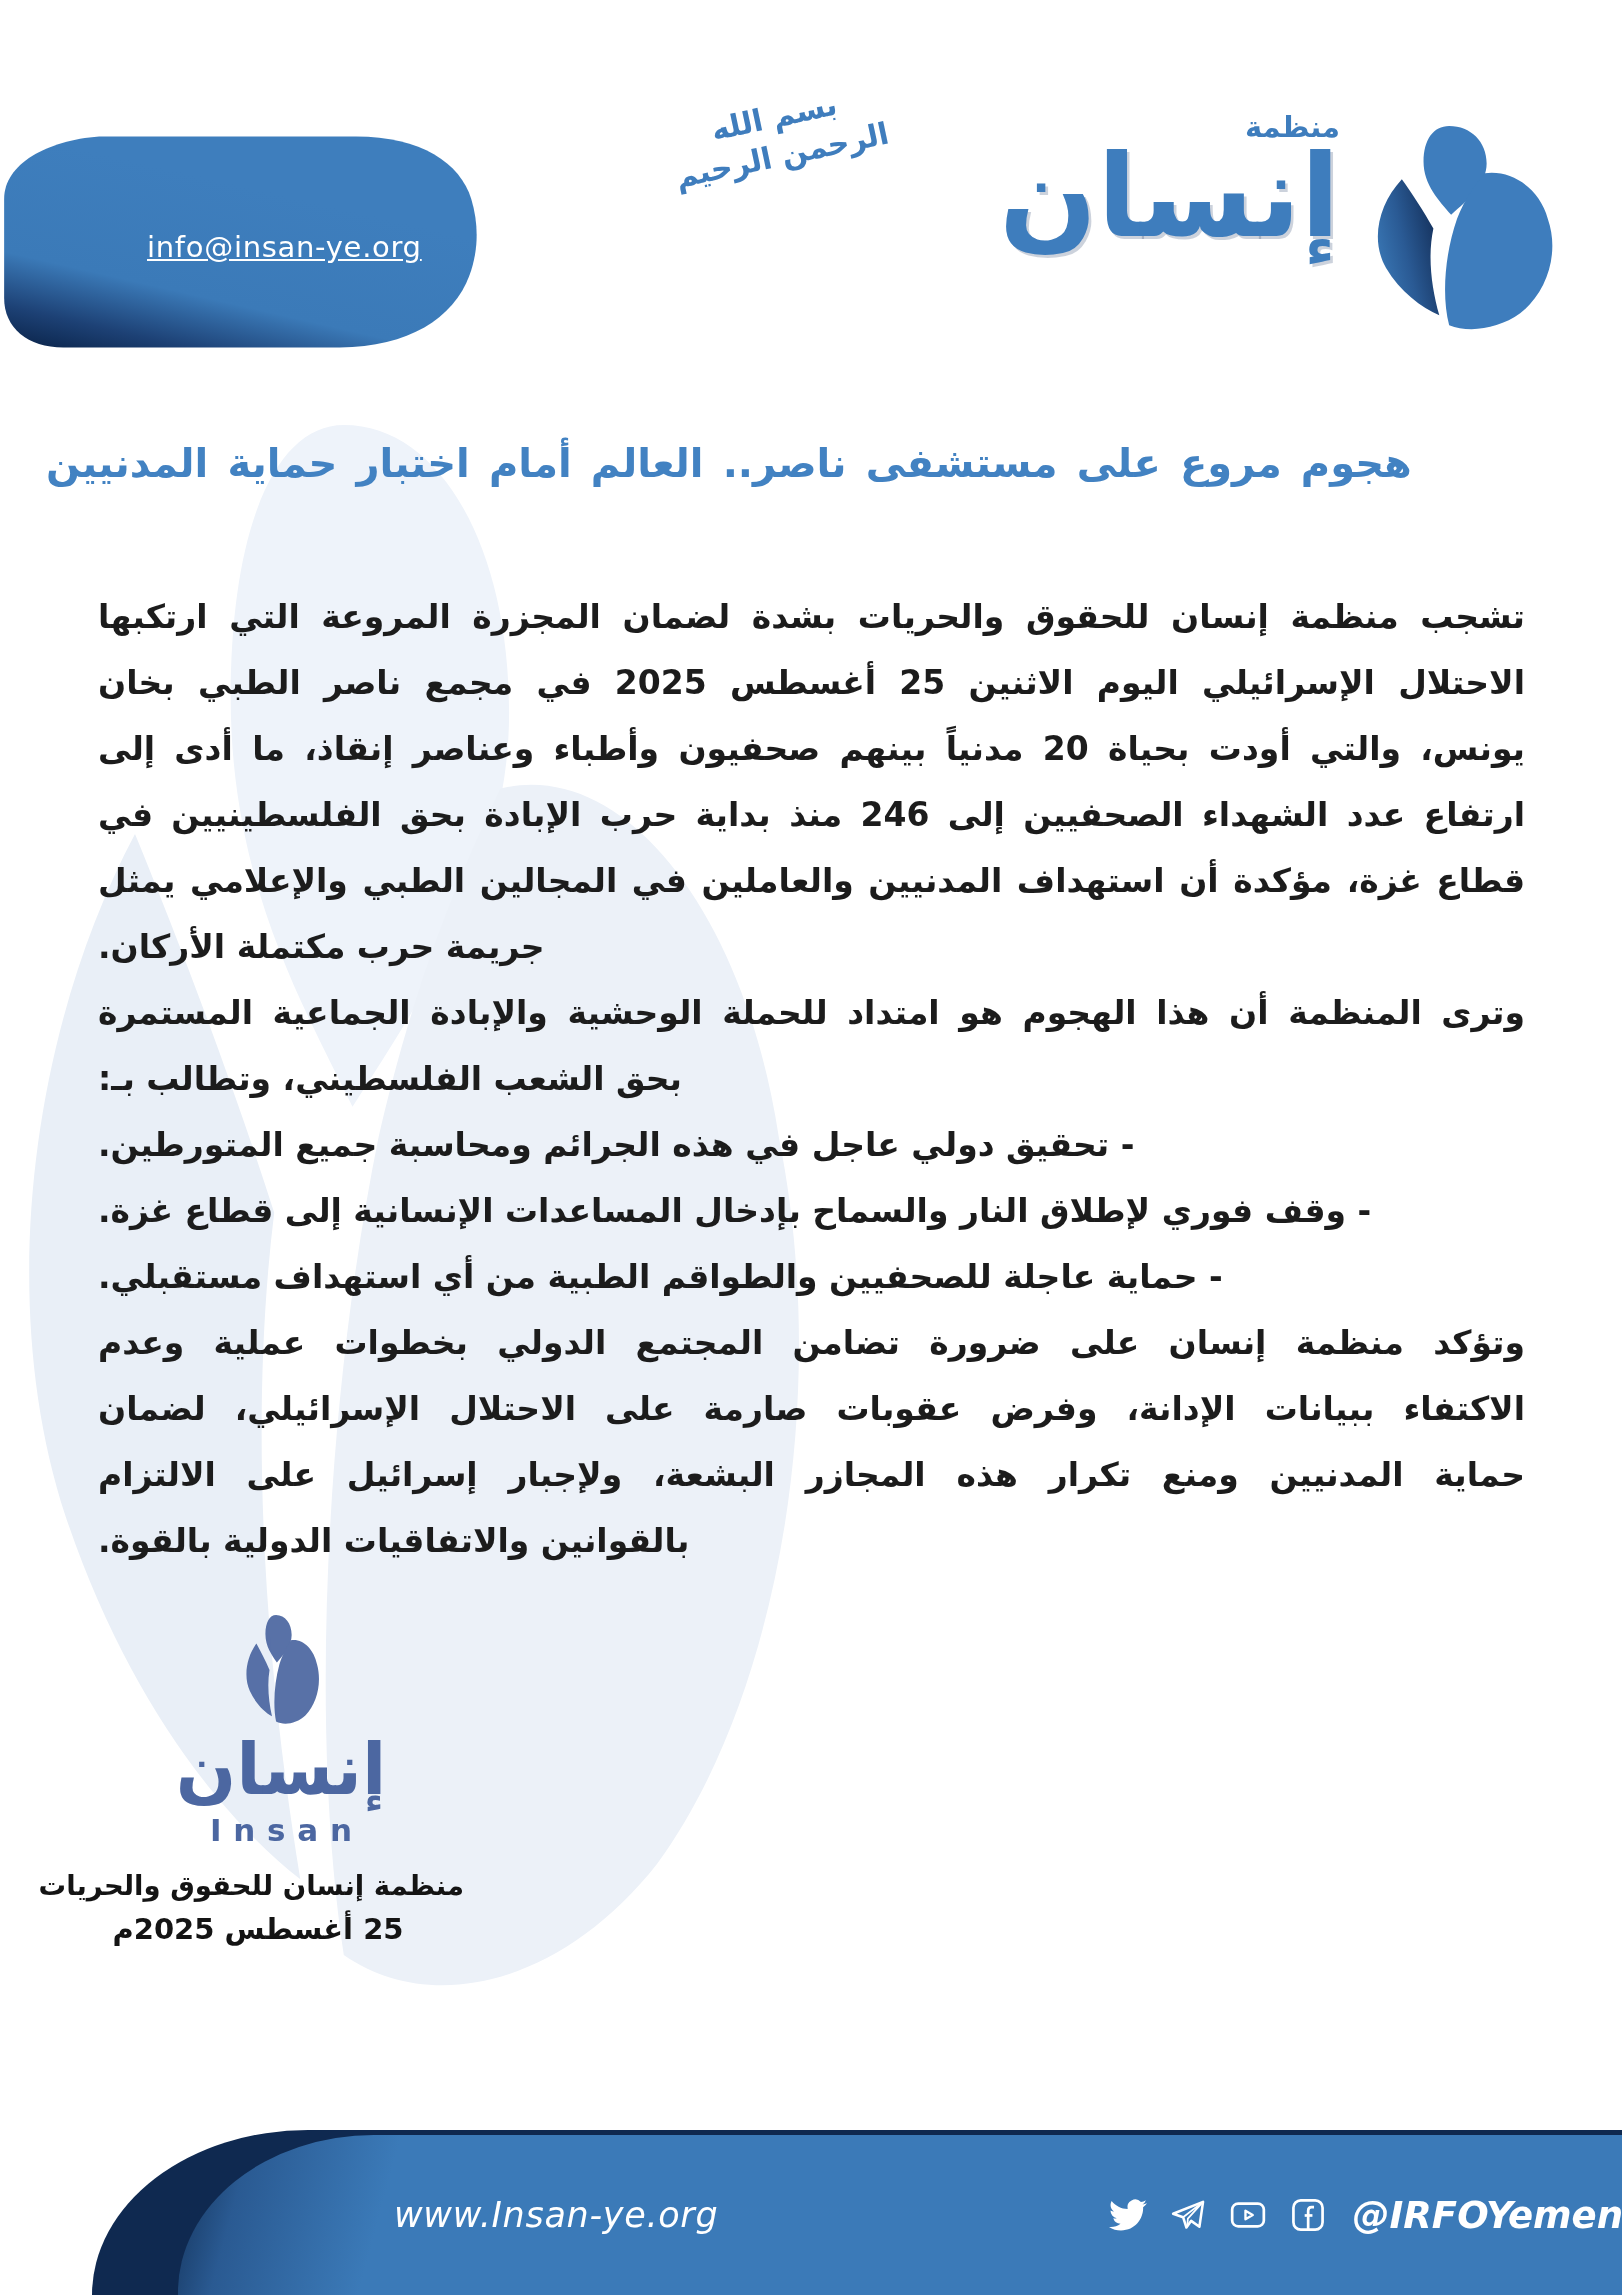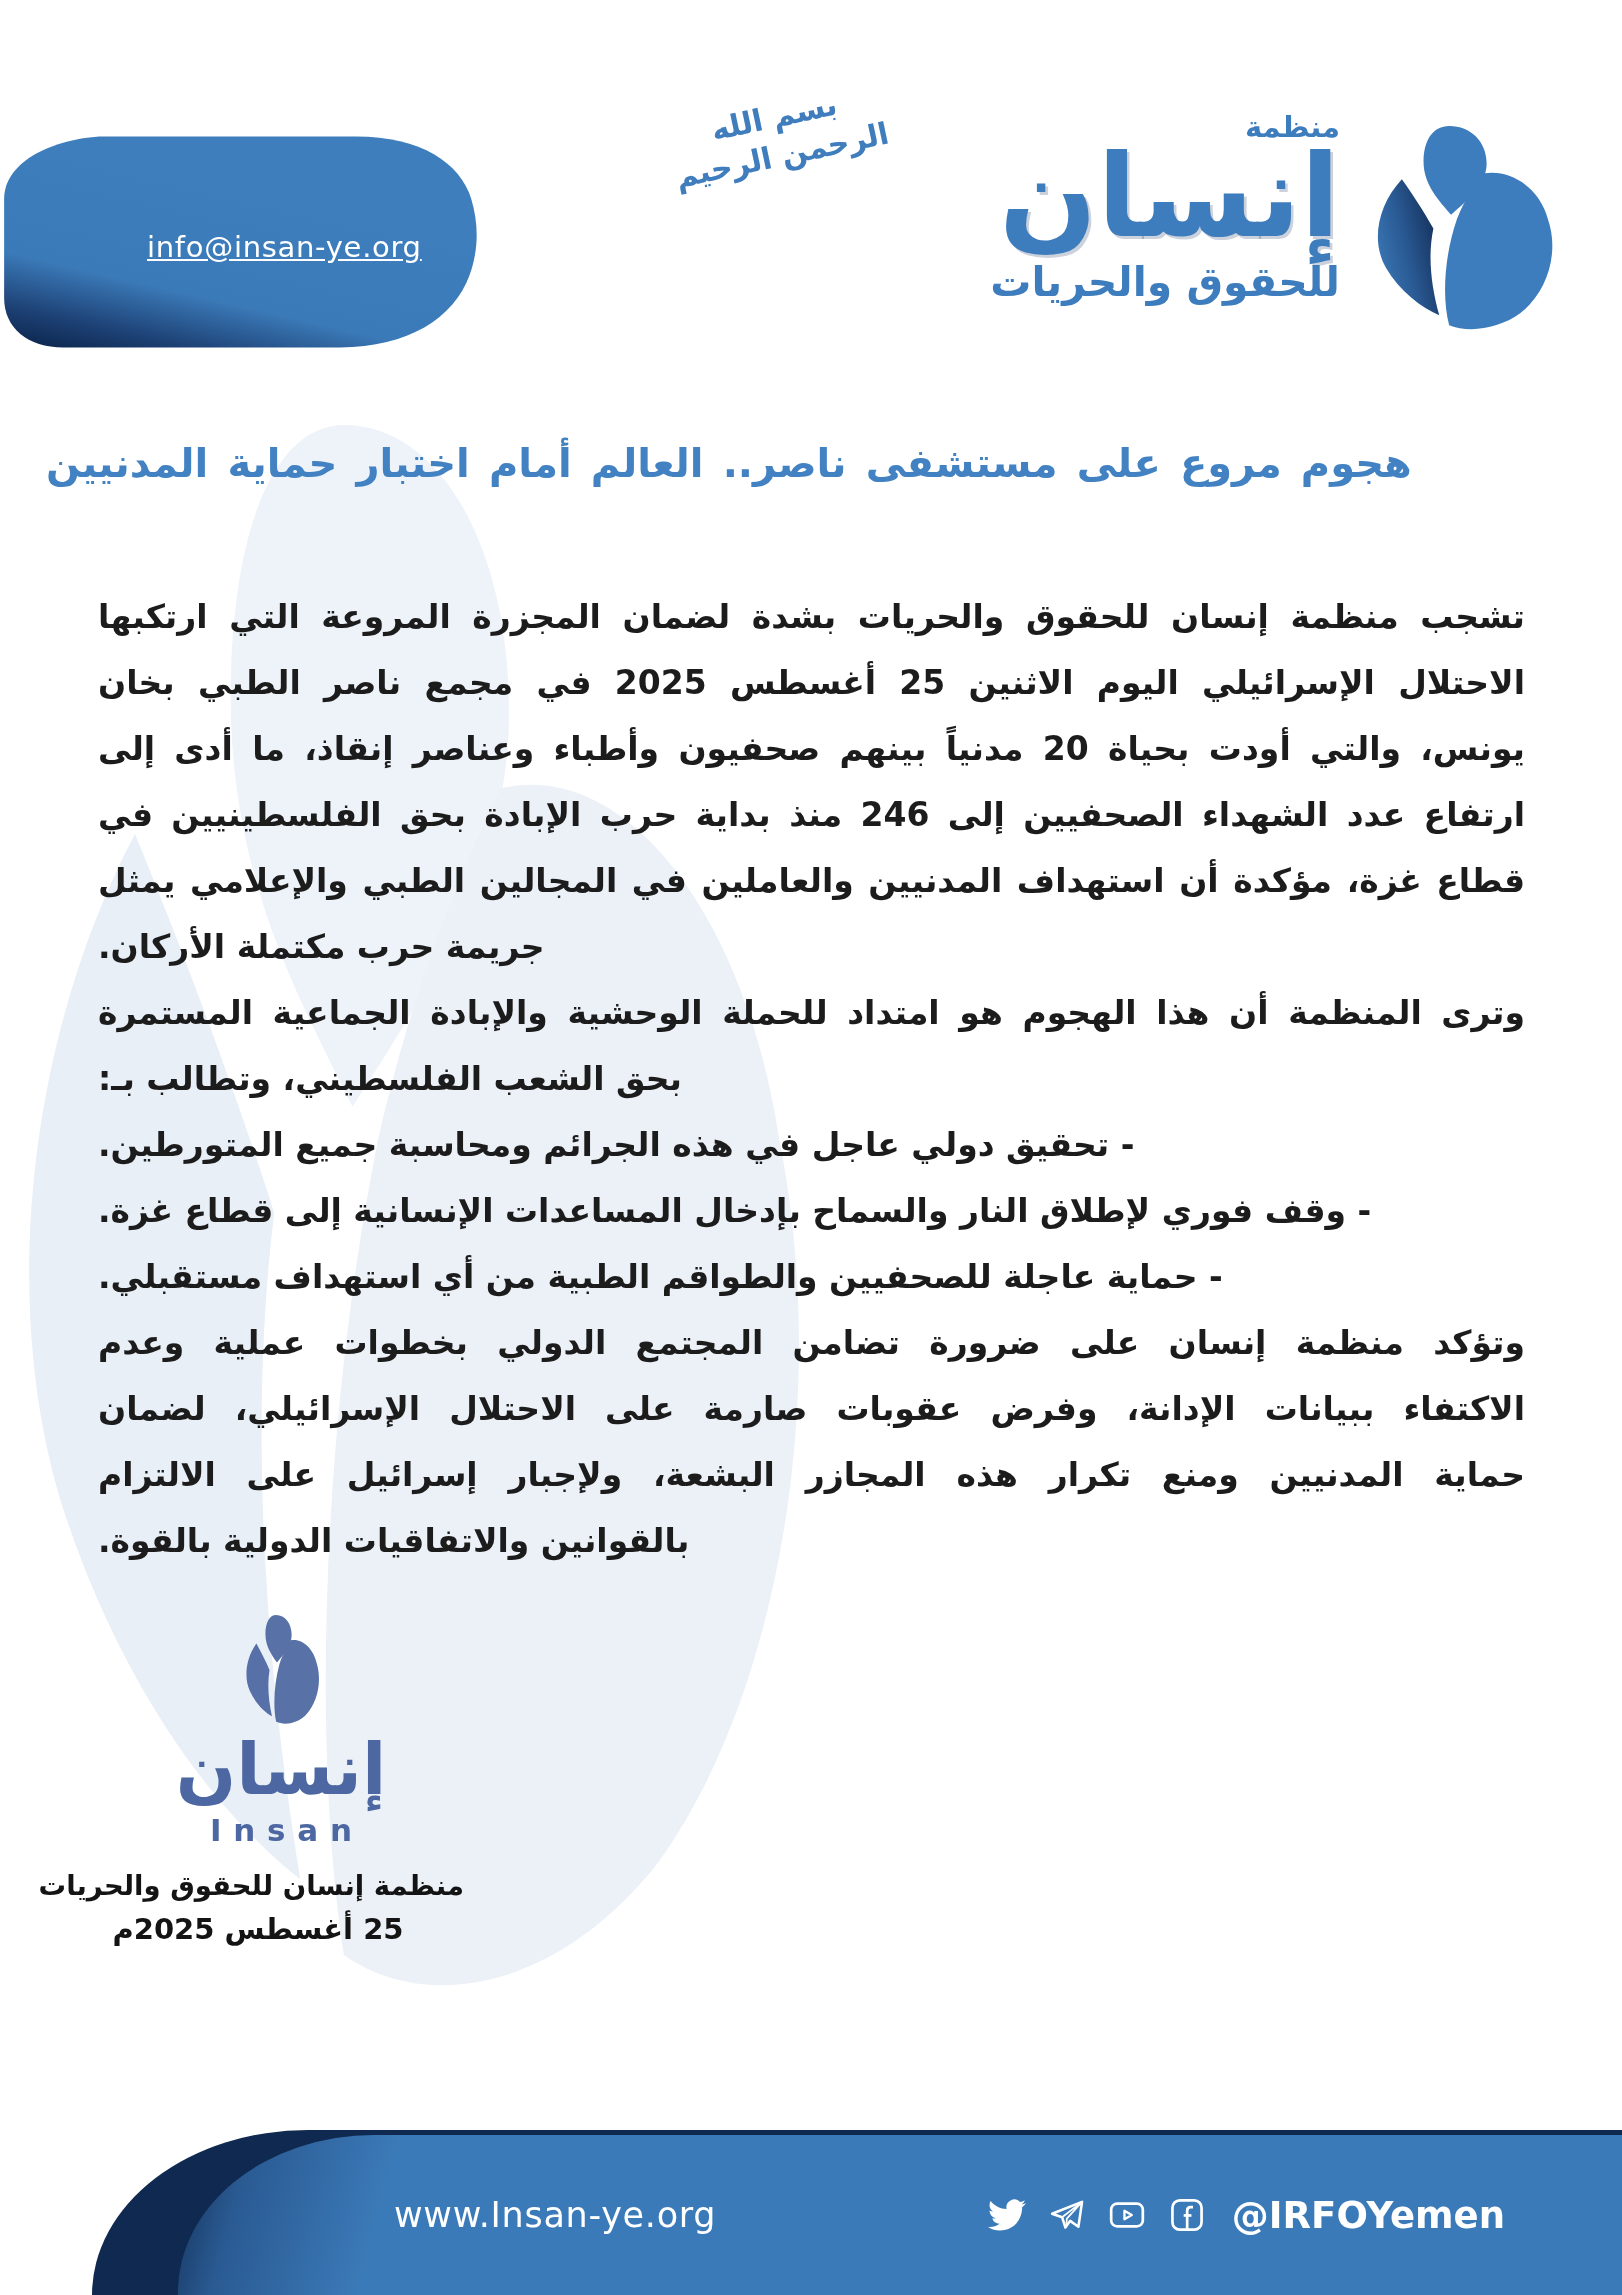--- a/index.html
+++ b/index.html
@@ -71,21 +71,21 @@
   
   #footer-back{
     left:92px;right:0;bottom:0;height:165px;z-index:1;
     background:#0f2950;border-top-left-radius:216px 165px;
   }
   #footer{
     left:178px;right:0;bottom:0;height:160px;z-index:2;
     background:linear-gradient(105deg,#123057 0%,#2a5a92 5%,#3b7ab8 15%,#3b7ab8 100%);
     border-top-left-radius:196px 157px;
     display:flex;align-items:center;justify-content:space-between;
-    padding-left:216px;padding-right:118px;box-sizing:border-box;
+    padding-left:216px;box-sizing:border-box;font-style:italic;
   }
   #footer-website{color:#ffffff;font-size:35px;letter-spacing:0.7px;}
   #footer-social{display:flex;align-items:center;gap:22px;}
   #footer-social svg{width:38px;height:38px;display:block;}
   #footer-handle{color:#ffffff;font-size:37px;font-weight:bold;margin-left:3.9px;}
 </style>
 </head>
 <body>
 
 <svg id="watermark" class="abs" viewBox="0 0 100 108" preserveAspectRatio="none" aria-hidden="true">
@@ -117,21 +117,20 @@
       <stop offset="1" stop-color="#3b7ab8"></stop>
     </linearGradient>
   </defs>
   <path d="M44 0 C55 0 63 8 63 19 C63 29 54 37 45 45 C39 38 31 30 31 18 C31 7 36 0 44 0 Z" fill="#3e7dbd"></path>
   <path d="M62 24 C76 22 90 32 94 47 C100 64 94 84 80 95 C69 103 54 105 44 101 C40 86 42 64 48 47 C52 37 57 30 62 24 Z" fill="#3e7dbd"></path>
   <path d="M20 27 C8 40 4 58 12 72 C19 84 30 92 39 96 C35 82 33 66 36 52 C31 43 25 34 20 27 Z" fill="url(#leafGrad)"></path>
 </svg>
 <div id="logo-text" class="abs">
   <div id="logo-kicker">منظمة</div>
   <div id="logo-name">إنسان</div>
-  <div id="logo-tagline">للحقوق والحريات</div>
 </div>
 
 <div id="doc-title" class="abs">هجوم مروع على مستشفى ناصر.. العالم أمام اختبار حماية المدنيين</div>
 
 <div id="body-text" class="abs">
   <div class="line jline">تشجب منظمة إنسان للحقوق والحريات بشدة لضمان المجزرة المروعة التي ارتكبها</div>
   <div class="line jline">الاحتلال الإسرائيلي اليوم الاثنين 25 أغسطس 2025 في مجمع ناصر الطبي بخان</div>
   <div class="line jline">يونس، والتي أودت بحياة 20 مدنياً بينهم صحفيون وأطباء وعناصر إنقاذ، ما أدى إلى</div>
   <div class="line jline">ارتفاع عدد الشهداء الصحفيين إلى 246 منذ بداية حرب الإبادة بحق الفلسطينيين في</div>
   <div class="line jline">قطاع غزة، مؤكدة أن استهداف المدنيين والعاملين في المجالين الطبي والإعلامي يمثل</div>

